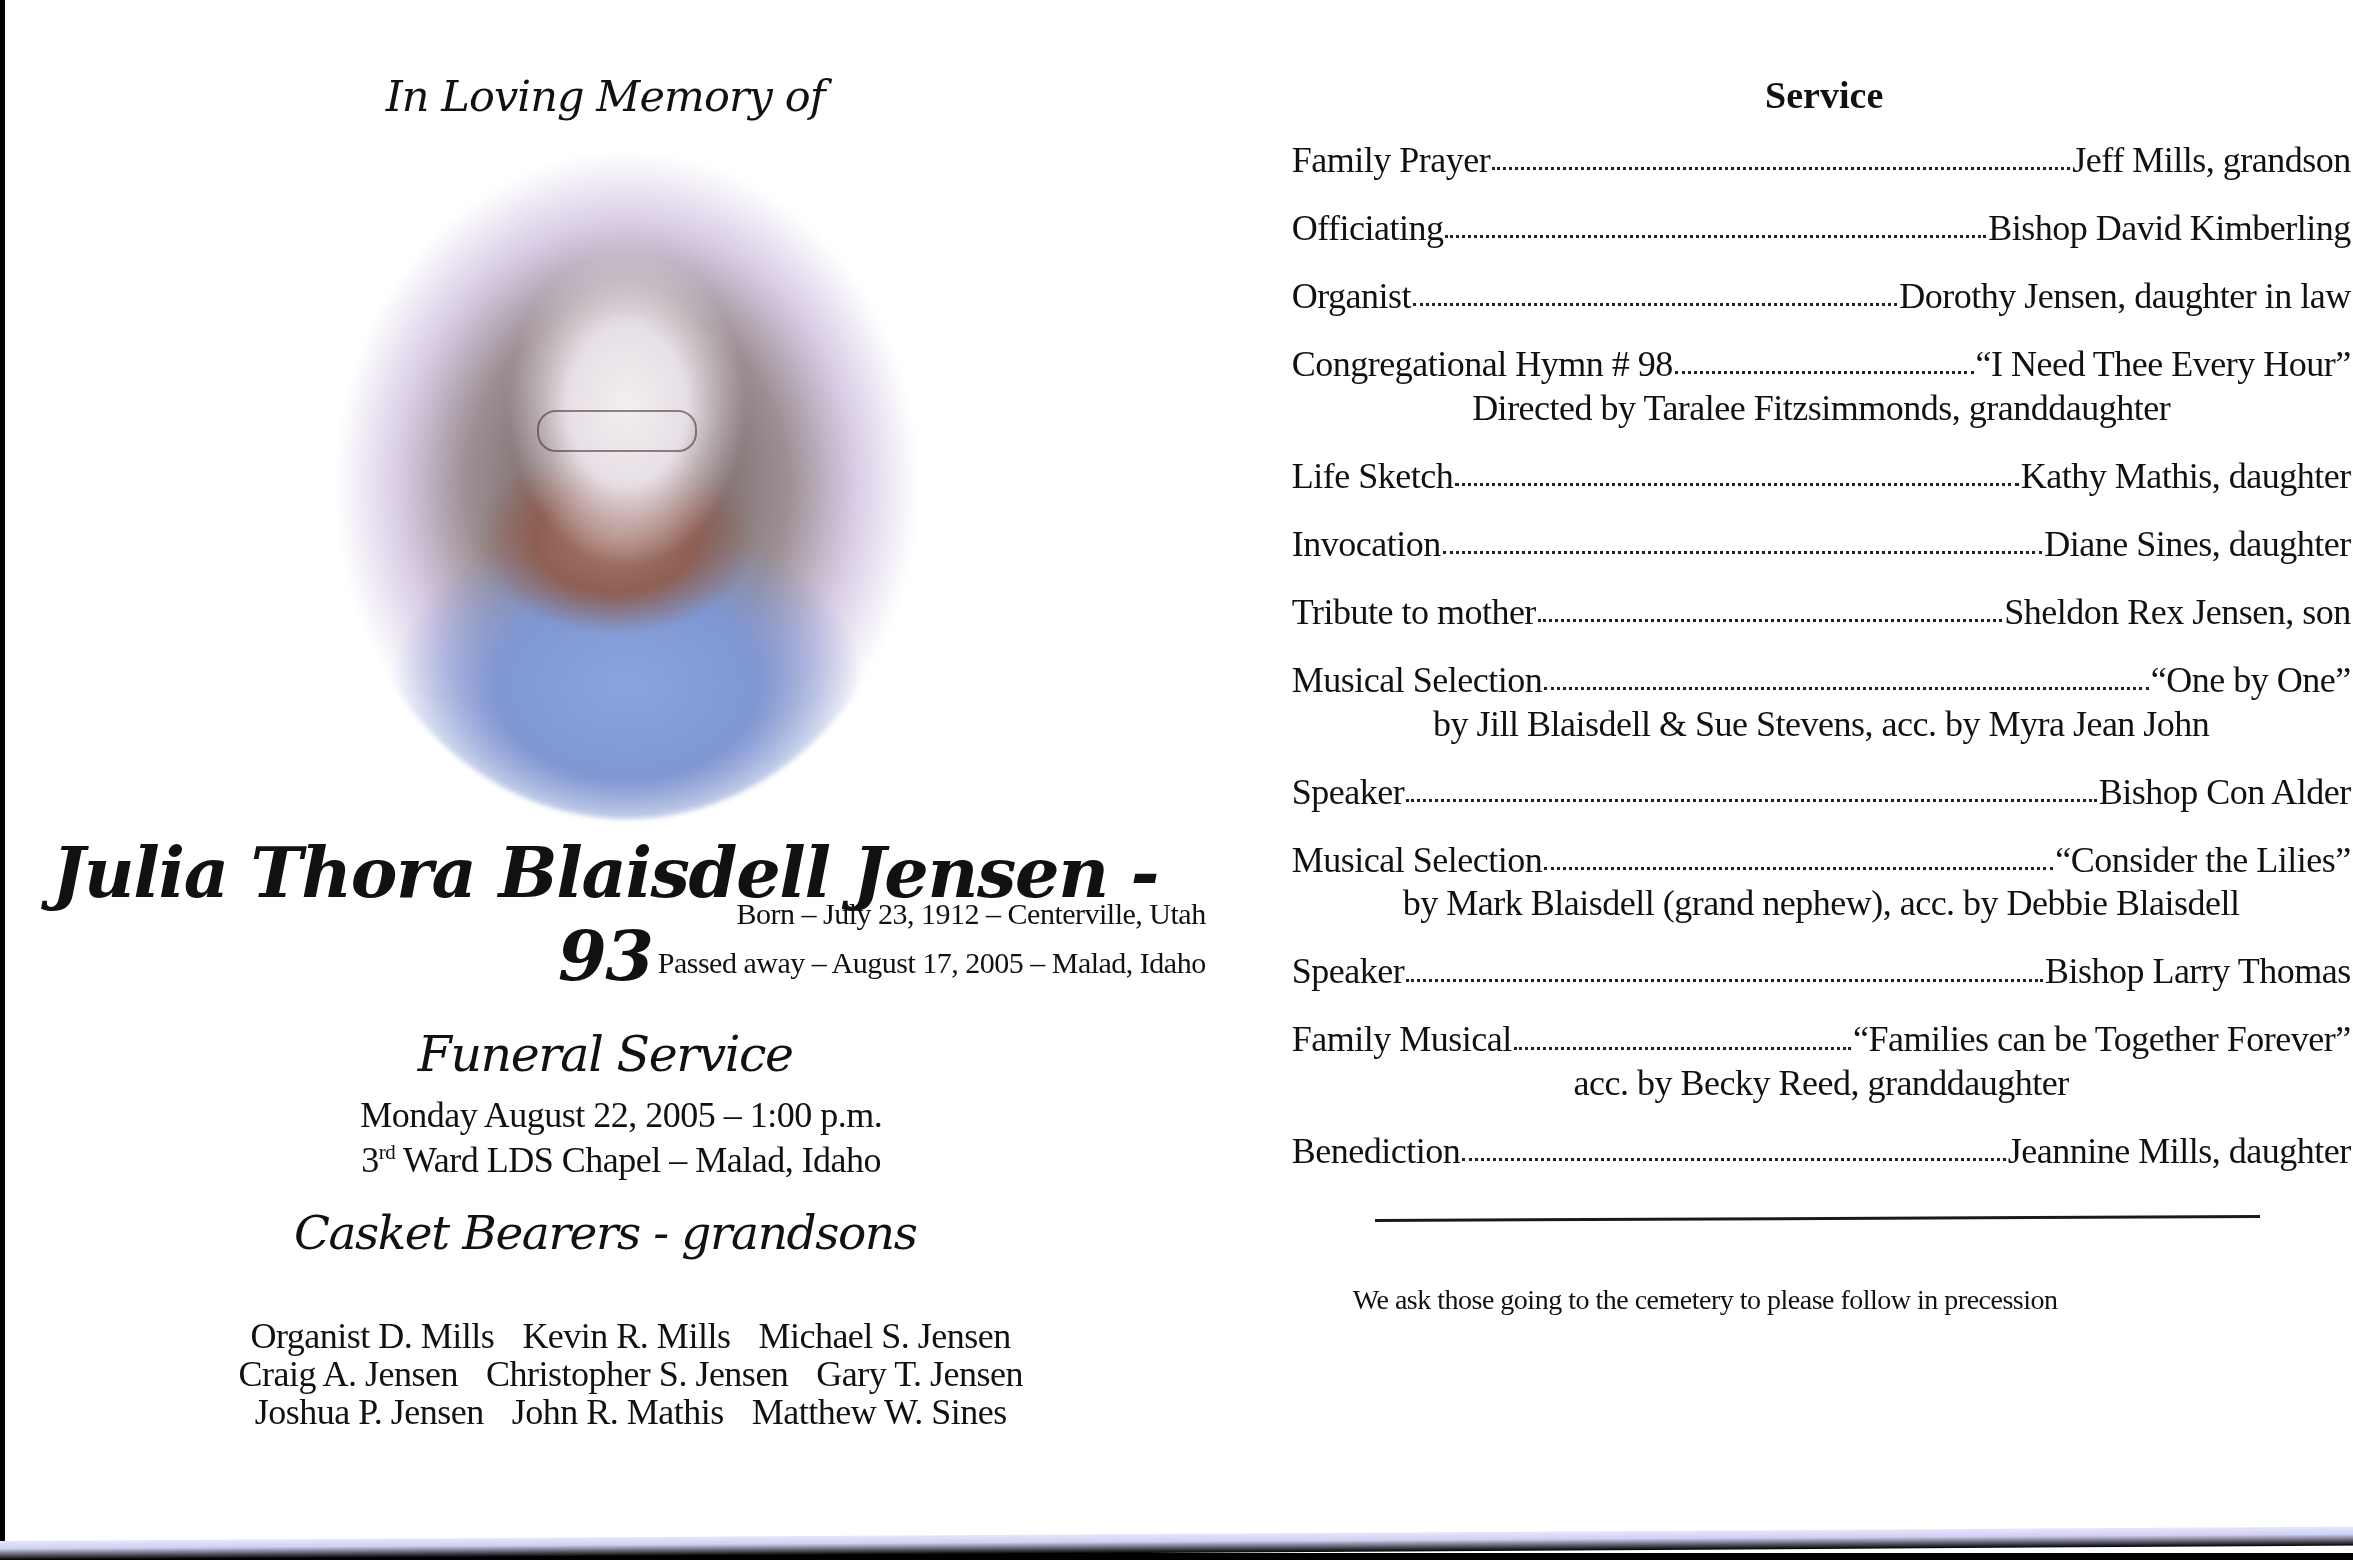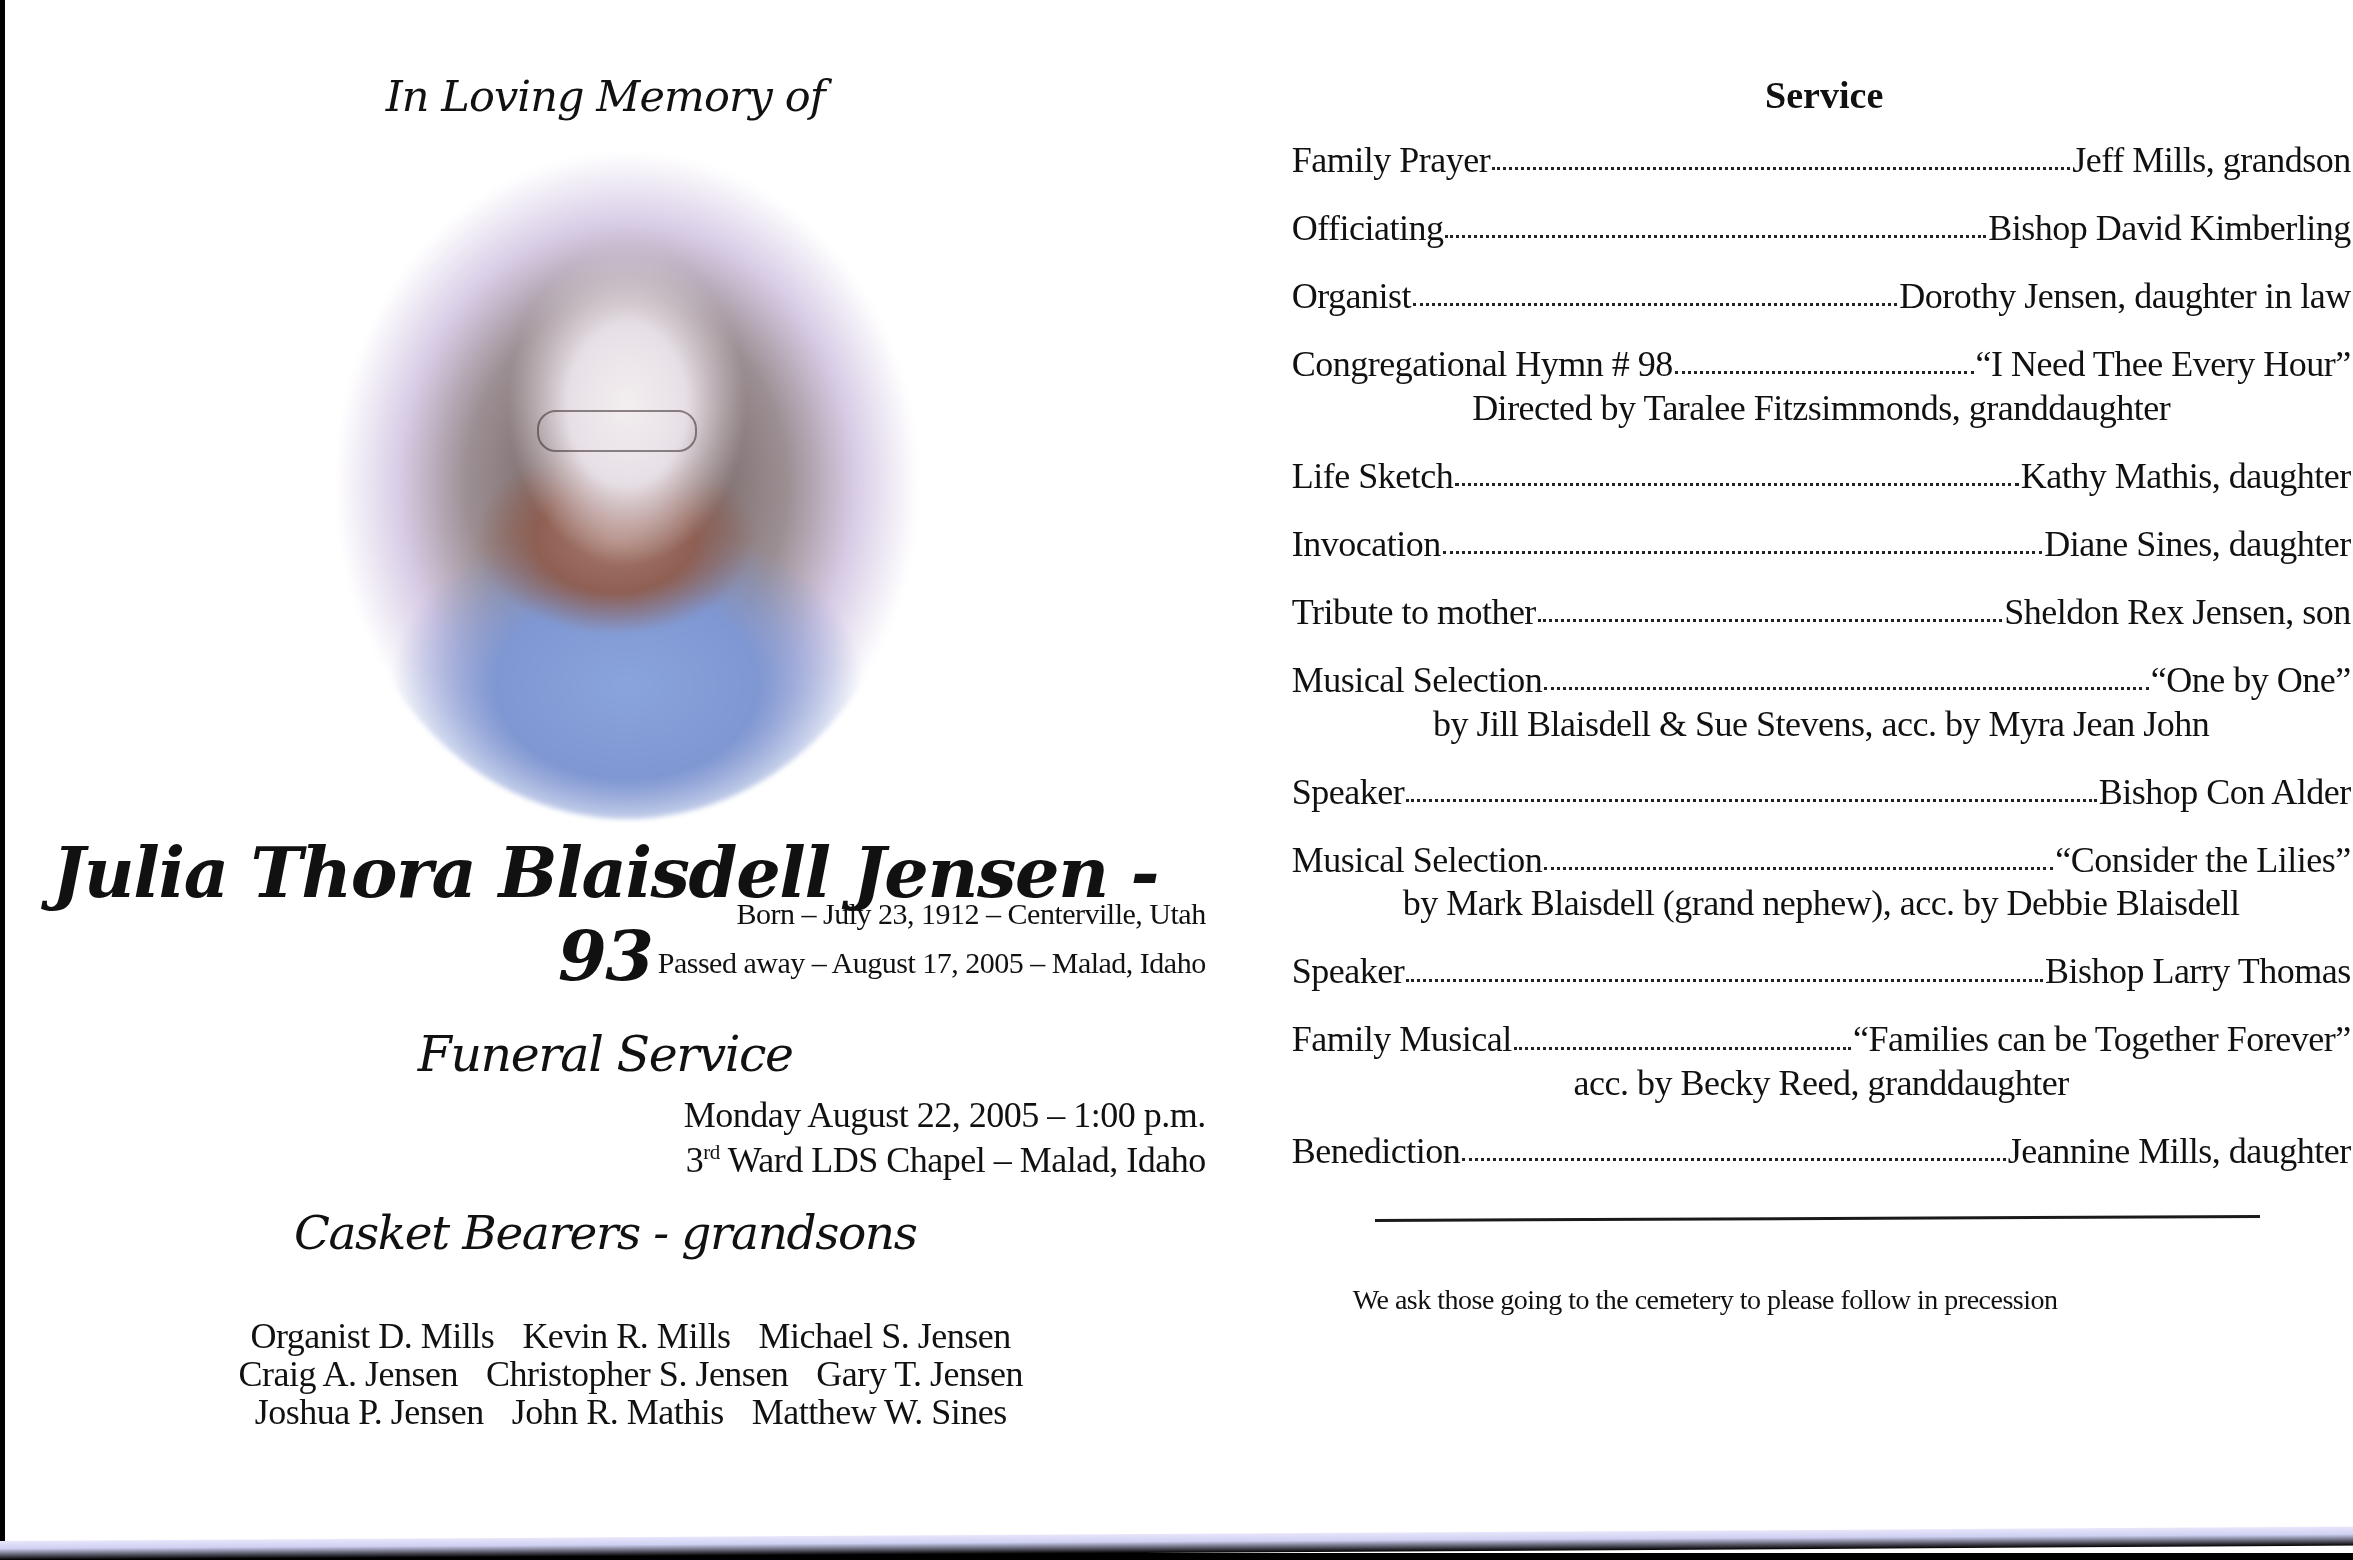--- a/index.html
+++ b/index.html
@@ -51,21 +51,21 @@
       font-size: 30px; letter-spacing: -0.5px;
     }
     .born { top: 897px; }
     .passed { top: 946px; }
     .funeral-title {
       position: absolute; top: 1026px; left: 0; width: 100%; text-align: center;
       font-family: "DejaVu Serif", serif; font-style: italic; font-size: 49px;
       letter-spacing: -1.4px;
     }
     .funeral-date, .funeral-place {
-      position: absolute; left: 0; width: 100%; text-align: right;
+      position: absolute; left: 0; width: 100%; text-align: center;
       font-size: 36px; letter-spacing: -0.5px; padding-left: 32px;
     }
     .funeral-date { top: 1094px; }
     .funeral-place { top: 1139px; }
     .funeral-place sup { font-size: 21px; vertical-align: 13px; }
     .bearers-title {
       position: absolute; top: 1205px; left: 0; width: 100%; text-align: center;
       font-family: "DejaVu Serif", serif; font-style: italic; font-size: 47px;
       letter-spacing: -1.4px;
     }

